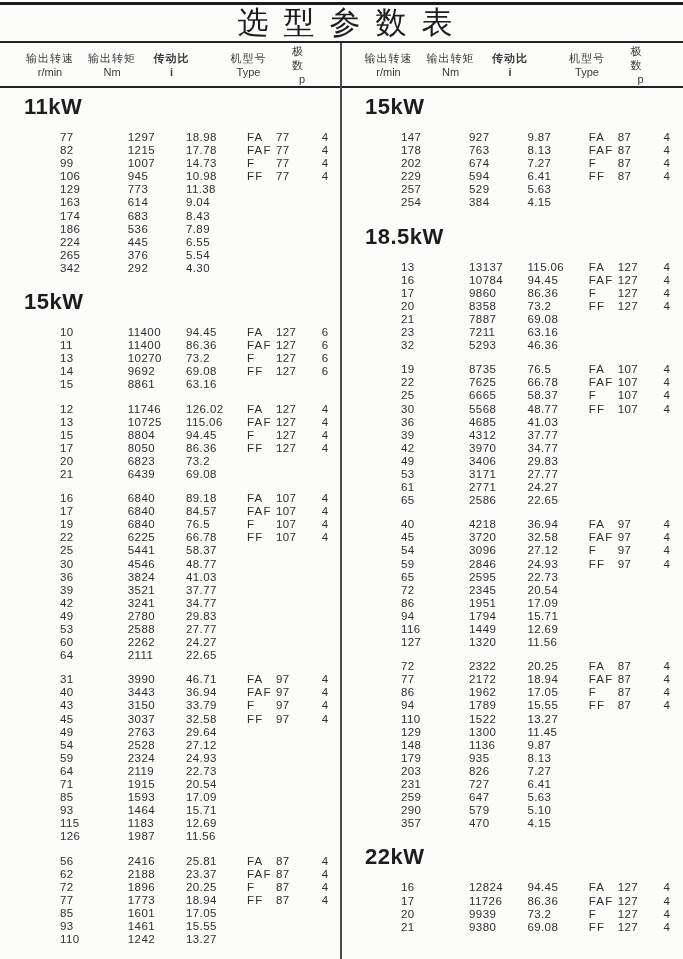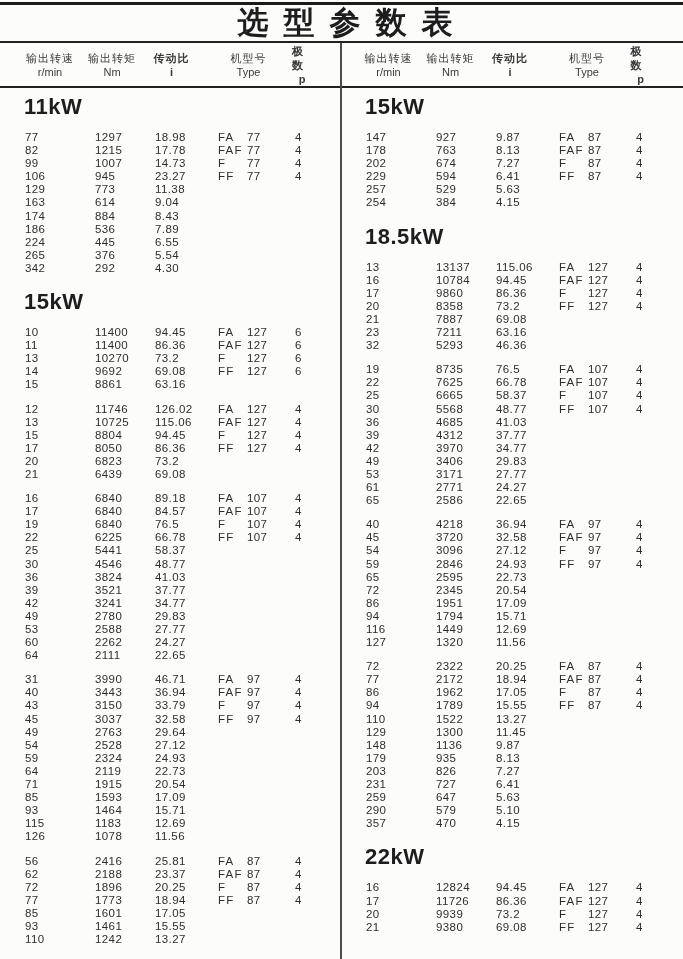--- a/index.html
+++ b/index.html
@@ -13,47 +13,47 @@
   }
   .rule{position:absolute;left:0;right:0;background:#222;}
   .rule-top{top:2px;height:3px;background:#1b1b1b;}
   .rule-title{top:41px;height:2px;}
   .rule-header{top:86px;height:2px;}
   .vdivider{position:absolute;left:340px;top:43px;bottom:0;width:2px;background:#4b4b4b;}
 
   .doc-title{
     position:absolute;top:4px;left:7px;right:0;height:38px;
     text-align:center;
-    font-size:31px;font-weight:bold;
+    font-size:31px;font-weight:normal;
     letter-spacing:15px;
     color:#1d1d1d;
     line-height:38px;
     text-indent:15px;
   }
 
   .header-band{position:absolute;top:44px;left:0;right:6px;height:42px;display:flex;}
   .header-half{width:341px;display:flex;padding-left:25px;box-sizing:border-box;}
   .hcell{display:flex;flex-direction:column;align-items:center;justify-content:center;font-size:11px;color:#3a3a3a;line-height:14px;}
   .hcell .cn{letter-spacing:1px;}
   .h-rpm{width:70px;transform:translateX(-10px);}
   .h-nm{width:60px;transform:translateX(-13px);}
   .h-ratio{width:63px;transform:translateX(-15px);font-weight:bold;}
   .h-type{width:77px;transform:translateX(-8px);}
-  .h-poles{width:20px;transform:translateX(-3px);font-weight:bold;}
+  .h-poles{width:20px;transform:translateX(-3px);}
 
   .content{position:absolute;top:88px;left:0;right:0;bottom:0;display:flex;overflow:hidden;}
   .half-body{width:341px;box-sizing:border-box;overflow:hidden;}
   .half-body.right{width:342px;}
 
   .section-title{
     font-size:22px;font-weight:bold;color:#1d1d1d;
     line-height:26px;margin:14px 0 8px 24px;letter-spacing:0.5px;
   }
   .section:first-child .section-title{margin-top:6px;margin-bottom:6px;}
-  .block{margin-top:11px;}
+  .block{margin-top:11px;padding-left:35px;}
   .block:first-child{margin-top:0;}
 
   .row{display:flex;padding-left:25px;height:13.1px;line-height:13.1px;font-size:11.5px;letter-spacing:0.4px;color:#2e2e2e;}
   .c{display:block;white-space:nowrap;}
   .c-rpm{width:70px;}
   .c-nm{width:60px;}
   .c-ratio{width:63px;}
   .c-type{width:77px;display:flex;}
   .c-type .tcode{width:29px;letter-spacing:1.2px;}
   .c-type .tsize{display:block;}
@@ -148,21 +148,21 @@
               <span class="c c-ratio">14.73</span>
               <span class="c c-type">
                 <span class="tcode">F</span>
                 <span class="tsize">77</span>
               </span>
               <span class="c c-poles">4</span>
             </div>
             <div class="row">
               <span class="c c-rpm">106</span>
               <span class="c c-nm">945</span>
-              <span class="c c-ratio">23.27</span>
+              <span class="c c-ratio">10.98</span>
               <span class="c c-type">
                 <span class="tcode">FF</span>
                 <span class="tsize">77</span>
               </span>
               <span class="c c-poles">4</span>
             </div>
             <div class="row">
               <span class="c c-rpm">129</span>
               <span class="c c-nm">773</span>
               <span class="c c-ratio">11.38</span>
@@ -177,21 +177,21 @@
               <span class="c c-nm">614</span>
               <span class="c c-ratio">9.04</span>
               <span class="c c-type">
                 <span class="tcode"></span>
                 <span class="tsize"></span>
               </span>
               <span class="c c-poles"></span>
             </div>
             <div class="row">
               <span class="c c-rpm">174</span>
-              <span class="c c-nm">884</span>
+              <span class="c c-nm">683</span>
               <span class="c c-ratio">8.43</span>
               <span class="c c-type">
                 <span class="tcode"></span>
                 <span class="tsize"></span>
               </span>
               <span class="c c-poles"></span>
             </div>
             <div class="row">
               <span class="c c-rpm">186</span>
               <span class="c c-nm">536</span>
@@ -598,21 +598,21 @@
               <span class="c c-nm">1183</span>
               <span class="c c-ratio">12.69</span>
               <span class="c c-type">
                 <span class="tcode"></span>
                 <span class="tsize"></span>
               </span>
               <span class="c c-poles"></span>
             </div>
             <div class="row">
               <span class="c c-rpm">126</span>
-              <span class="c c-nm">1078</span>
+              <span class="c c-nm">1987</span>
               <span class="c c-ratio">11.56</span>
               <span class="c c-type">
                 <span class="tcode"></span>
                 <span class="tsize"></span>
               </span>
               <span class="c c-poles"></span>
             </div>
           </div>
           <div class="block">
             <div class="row">

